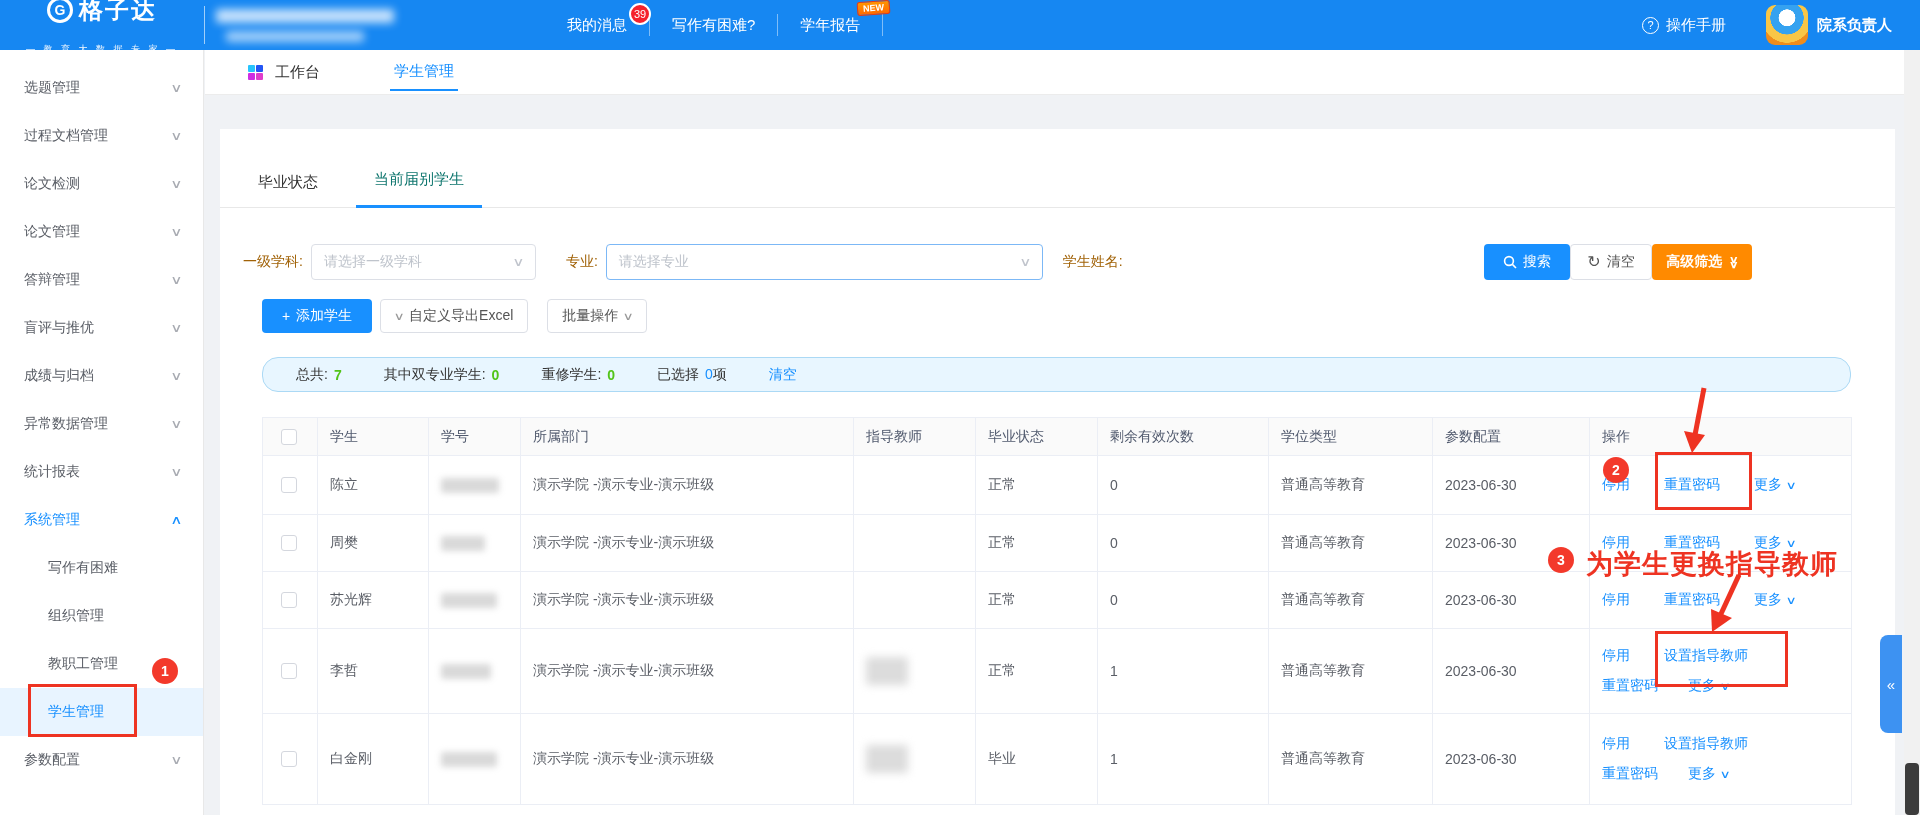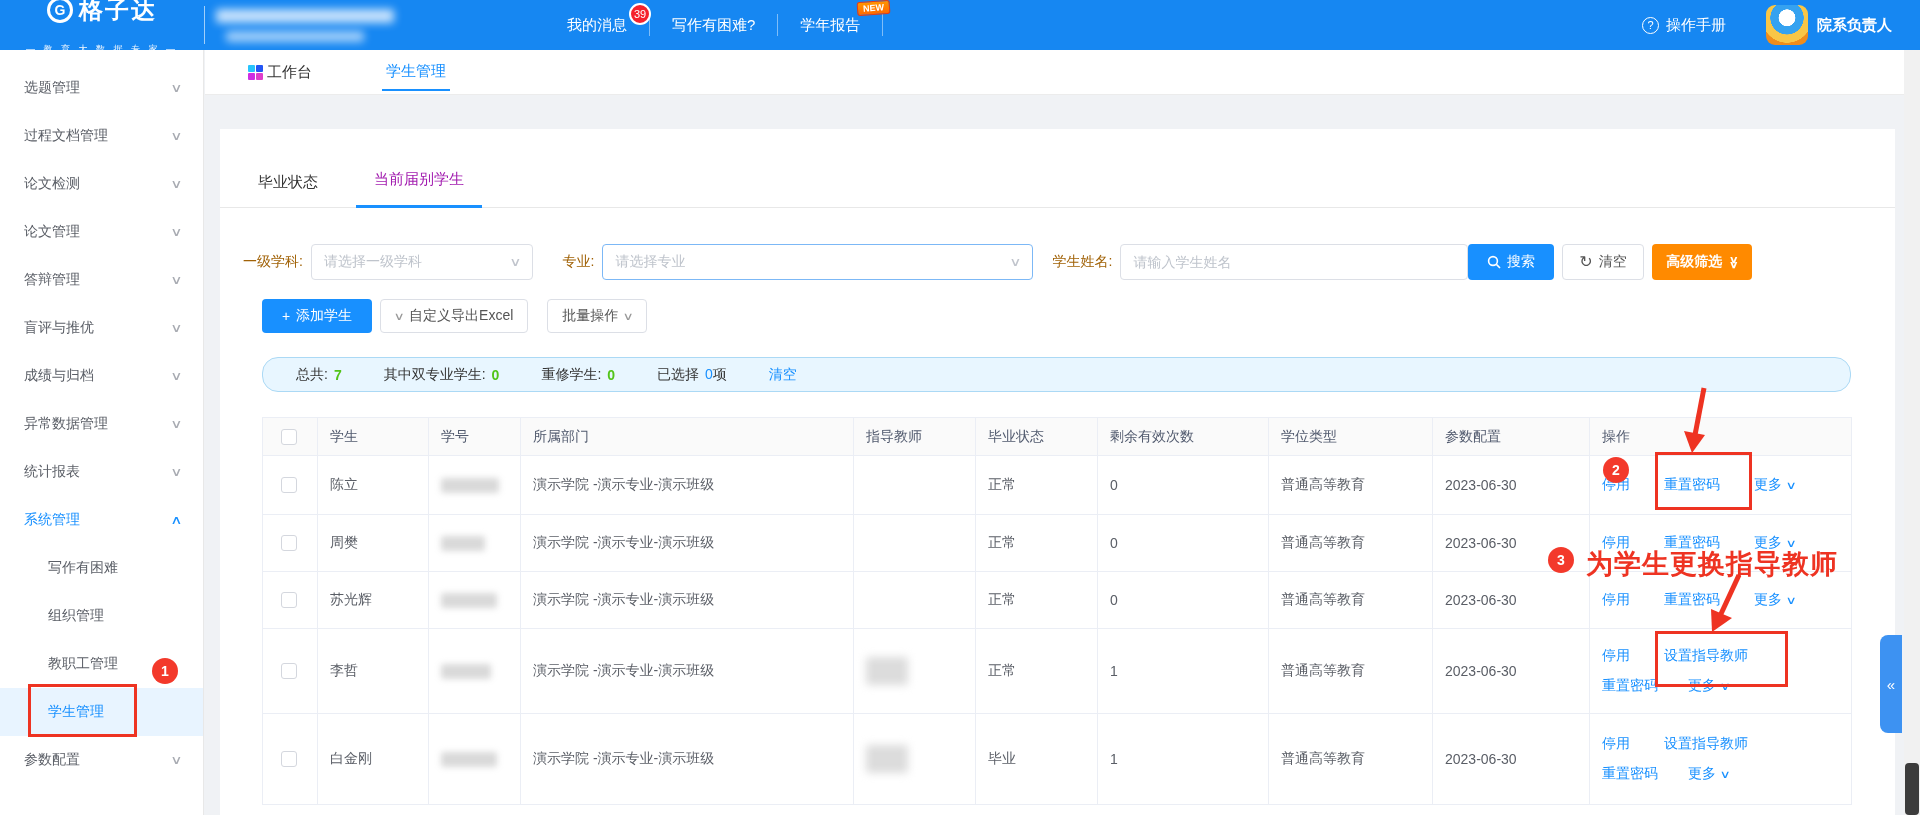--- a/index.html
+++ b/index.html
@@ -50,54 +50,54 @@
   .snav .chev { color:#a8abb2; font-size:12px; transform:scaleX(1.4); }
   .snav.sys { color:#1890ff; }
   .snav.sys .chev { color:#1890ff; }
   .snav.child { padding-left:48px; justify-content:flex-start; }
   .snav.sel { background:#e8f4ff; color:#1890ff; }
 
   
   .tabstrip { position:absolute; left:205px; top:50px; width:1715px; height:45px;
               background:#fff; border-bottom:1px solid #ececec; display:flex;
               align-items:center; z-index:1; }
-  .mtab { display:flex; align-items:center; gap:4px; font-size:15px; color:#333;
+  .mtab { display:flex; align-items:center; gap:12px; font-size:15px; color:#333;
           height:38px; cursor:pointer; padding:0 4px; }
   .mtab.first { margin-left:39px; }
   .mtab.active { color:#1890ff; margin-left:66px; border-bottom:2px solid #1890ff; }
   .grid-icon { width:15px; height:15px; display:grid; grid-template-columns:7px 7px;
                grid-template-rows:7px 7px; gap:1px; }
   .grid-icon i { border-radius:1px; }
   .grid-icon i:nth-child(1){ background:#27c4fd; }
   .grid-icon i:nth-child(2){ background:#2356f5; }
   .grid-icon i:nth-child(3){ background:#cf2ee2; }
   .grid-icon i:nth-child(4){ background:#e03ecb; }
 
   
   .card { position:absolute; left:220px; top:129px; width:1675px; height:714px;
           background:#fff; z-index:1; }
   .subtab-row { height:79px; border-bottom:1px solid #e8e8e8; padding-left:20px;
                 display:flex; align-items:flex-end; }
   .subtab { padding:0 18px 16px; font-size:15px; color:#333; cursor:pointer; margin-bottom:-1px; }
-  .subtab.active { color:#a21caf; border-bottom:3px solid #1890ff; margin-left:20px; }
+  .subtab.active { color:#0f766e; border-bottom:3px solid #1890ff; margin-left:20px; }
 
   .filter-row { margin-top:36px; padding-left:23px; padding-right:143px;
                 display:flex; align-items:center; }
   .flabel { font-size:14px; color:#a16207; margin-right:8px; white-space:nowrap; }
   .fselect { height:36px; border:1px solid #dcdfe6; border-radius:4px; background:#fff;
              display:flex; align-items:center; justify-content:space-between;
              padding:0 12px; cursor:pointer; }
   .fselect.focused { border-color:#7cb8f6; }
   .fselect .ph, .finput::placeholder { color:#bfc4cc; }
   .fselect .ph { font-size:14px; }
   .fselect .chev { color:#c0c4cc; font-size:12px; transform:scaleX(1.4); }
   .finput { height:36px; width:353px; border:1px solid #dcdfe6; border-radius:4px;
             padding:0 12px; font-size:14px; color:#333; outline:none;
             font-family:"Liberation Sans",sans-serif; }
-  .fbtns { margin-left:auto; display:flex; gap:8px; }
+  .fbtns { margin-left:auto; display:flex; }
   .btn { height:36px; border-radius:4px; font-size:14px; display:flex; align-items:center;
          justify-content:center; gap:6px; cursor:pointer; border:1px solid transparent;
          white-space:nowrap; }
   .btn-search { width:86px; background:#1890ff; color:#fff; }
   .btn-clear { width:82px; background:#fff; color:#555; border-color:#dcdfe6; }
   .btn-adv { width:100px; background:#ff8a00; color:#fff; font-weight:bold; }
   .dchev { display:inline-flex; flex-direction:column; font-size:10px; line-height:5px;
            transform:scaleX(1.3); margin-left:2px; }
   .ref-icon { font-size:16px; line-height:14px; }
 
@@ -281,21 +281,20 @@
     <div class="fselect" style="width:225px;">
       <span class="ph">请选择一级学科</span>
       <span class="chev">∨</span>
     </div>
     <span class="flabel" style="margin-left:30px;">专业:</span>
     <div class="fselect focused" style="width:437px;">
       <span class="ph">请选择专业</span>
       <span class="chev">∨</span>
     </div>
     <span class="flabel" style="margin-left:20px;">学生姓名:</span>
-    <input class="finput" placeholder="请输入学生姓名" style="">
     <div class="fbtns">
       <button class="btn btn-search">
         <svg width="14" height="14" viewBox="0 0 14 14">
           <circle cx="6" cy="6" r="4.4" fill="none" stroke="#fff" stroke-width="1.6"></circle>
           <line x1="9.4" y1="9.4" x2="13" y2="13" stroke="#fff" stroke-width="1.6"></line>
         </svg>
         <span>搜索</span>
       </button>
       <button class="btn btn-clear">
         <span class="ref-icon">↻</span>

